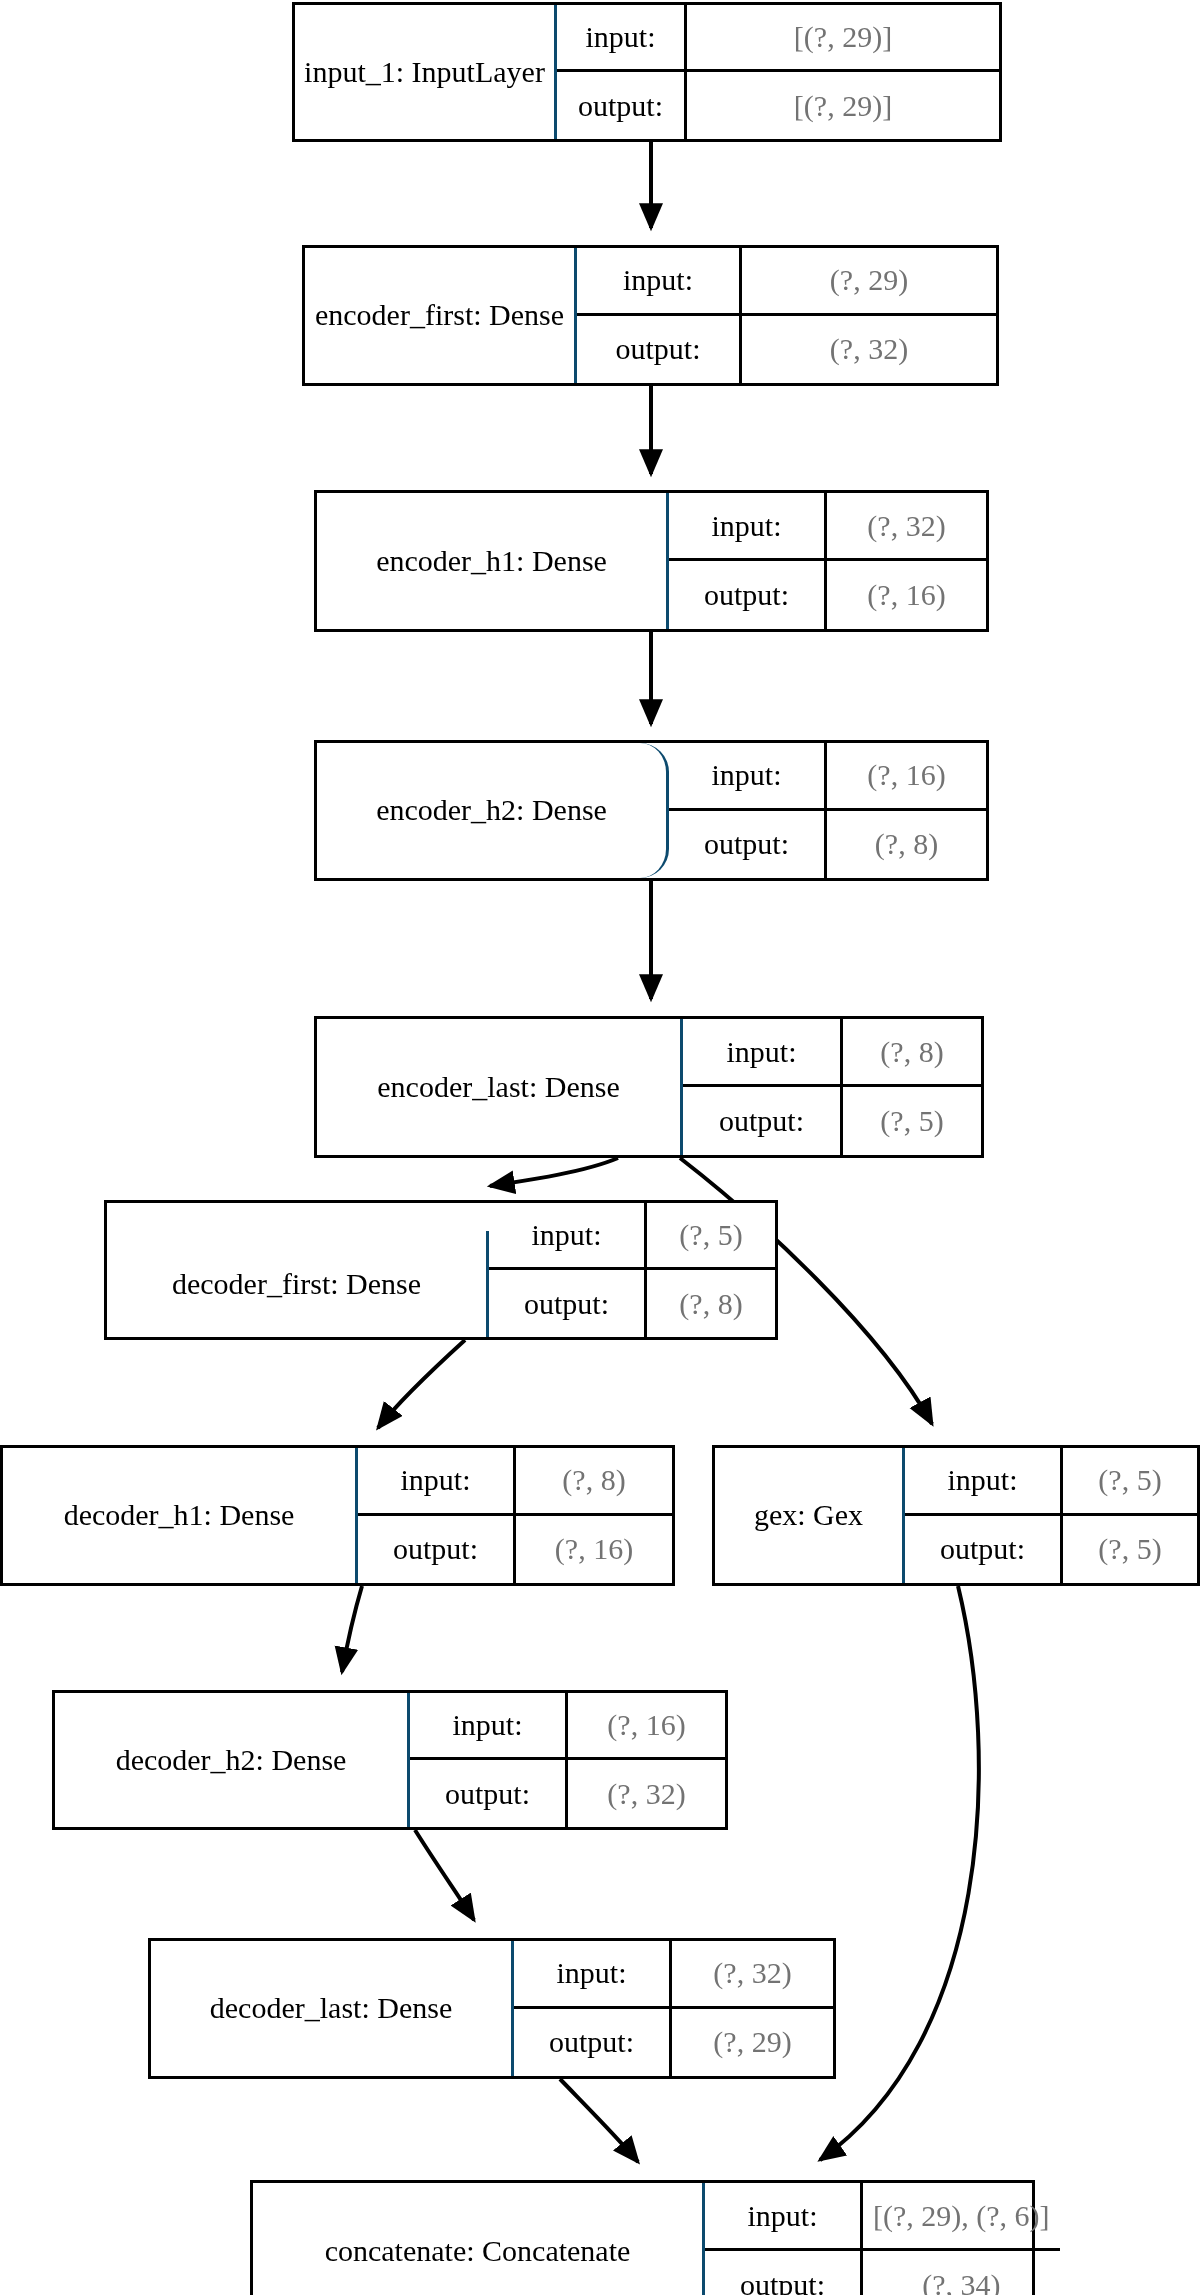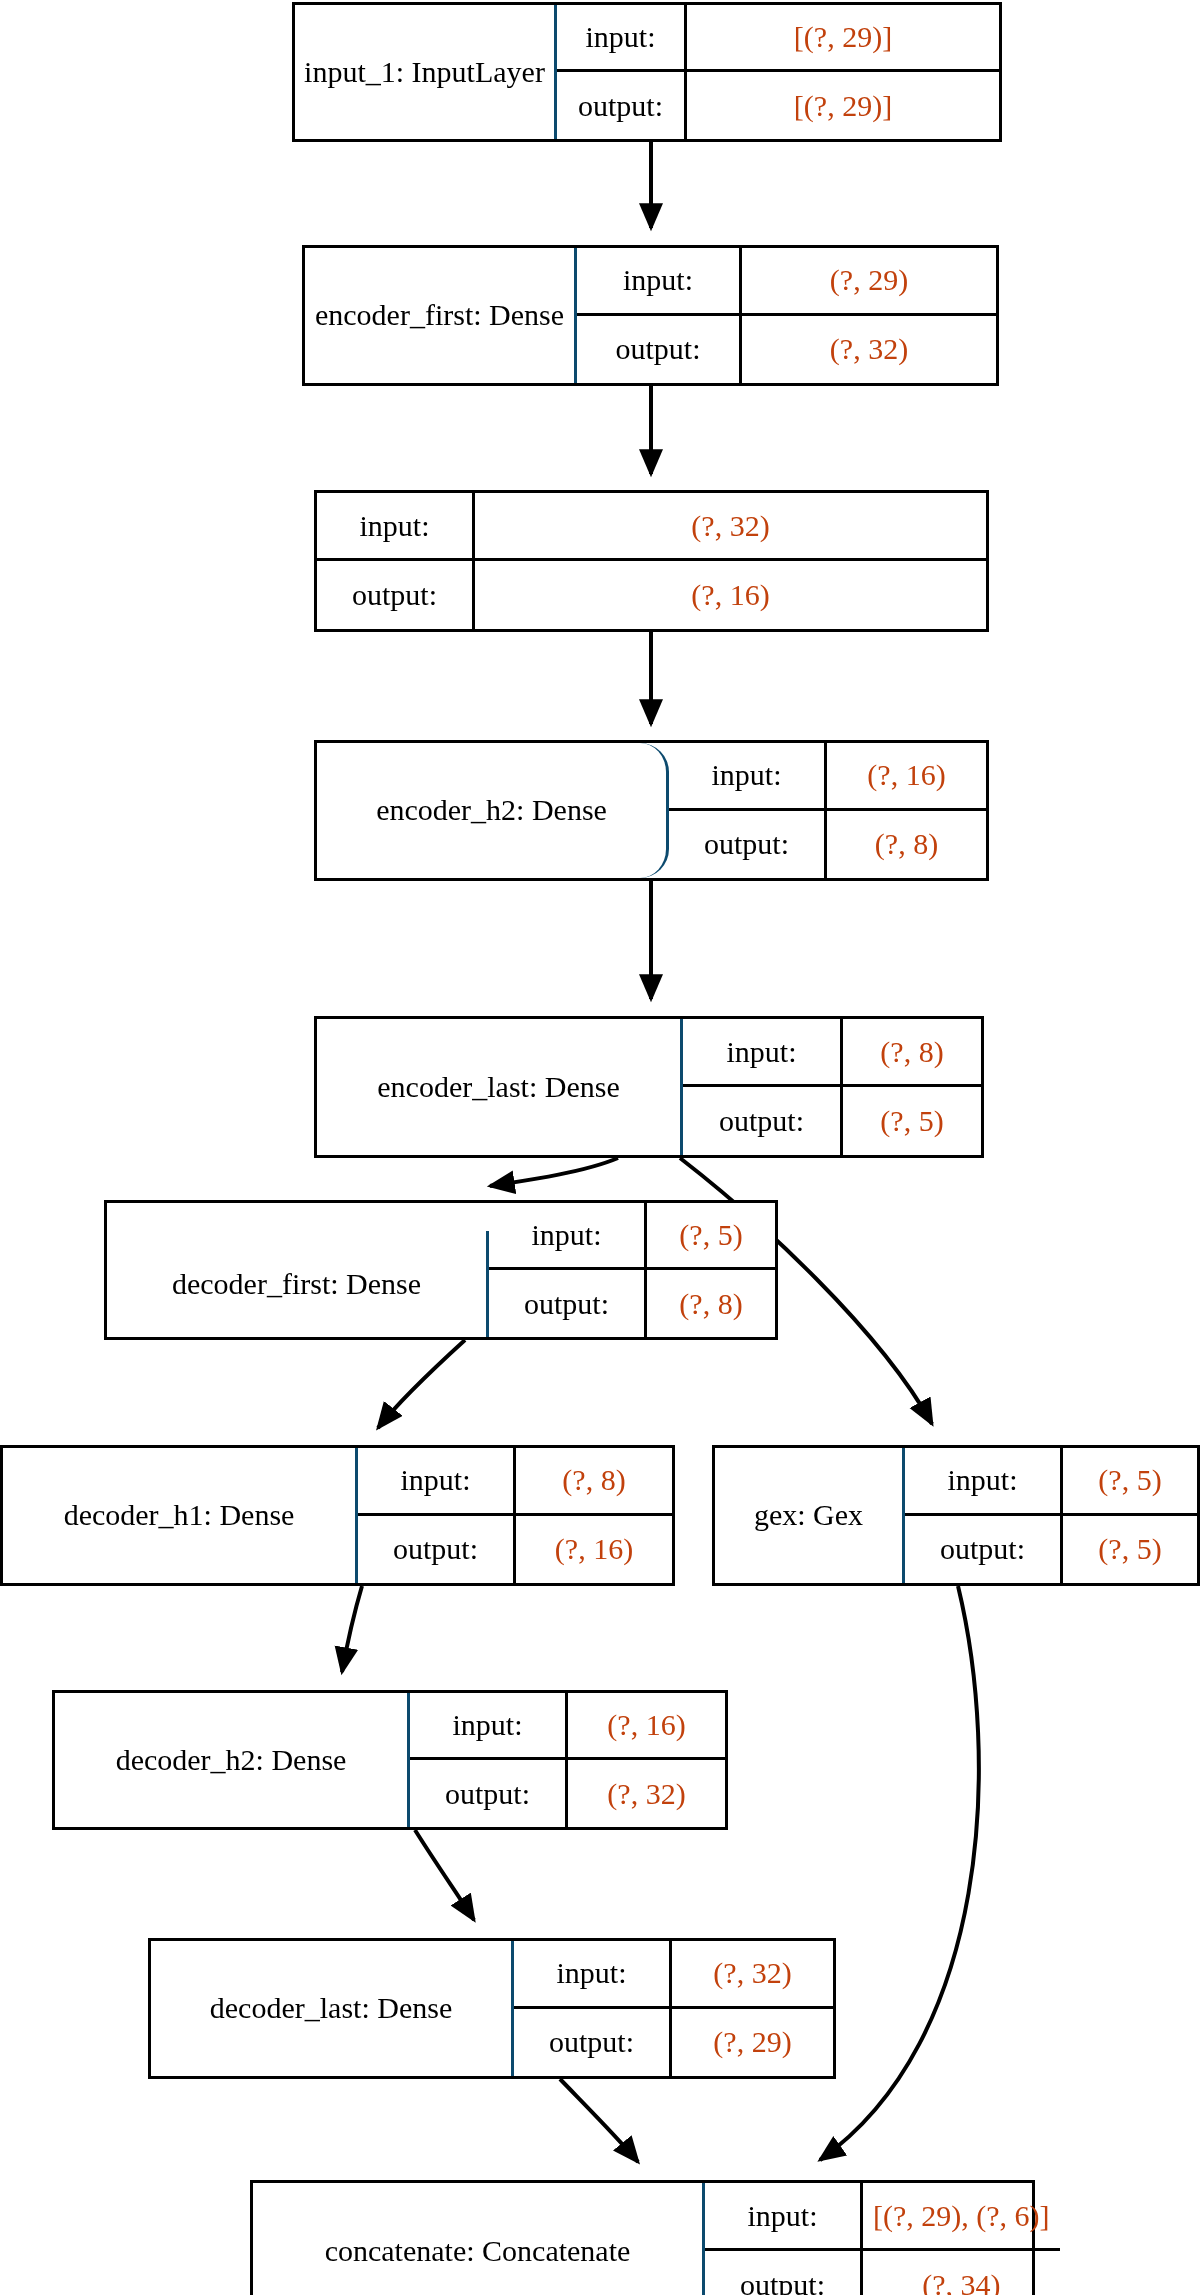--- a/index.html
+++ b/index.html
@@ -68,21 +68,21 @@
     padding: 0 12px;
   }
   .io-value {
     box-sizing: border-box;
     display: flex;
     align-items: center;
     justify-content: center;
     text-align: center;
     flex: 1 1 auto;
     font-size: 30px;
-    color: #c2410c;
+    color: #737373;
     white-space: nowrap;
     padding: 0 10px;
   }
   
   #edges {
     position: absolute;
     left: 0;
     top: 0;
     width: 1200px;
     height: 2295px;
@@ -137,20 +137,21 @@
             <div class="io-label" style="width: 165px; flex: 0 0 165px;">input:</div>
             <div class="io-value">(?, 29)</div>
           </div>
           <div class="io-row bottom">
             <div class="io-label" style="width: 165px; flex: 0 0 165px;">output:</div>
             <div class="io-value">(?, 32)</div>
           </div>
         </div>
       </div>
       <div class="node" style="left: 314px; top: 490px; width: 675px; height: 142px;">
+        <div class="node-name" style="width: 352px; flex: 0 0 352px;">encoder_h1: Dense</div>
         <div class="node-io">
           <div class="io-row top">
             <div class="io-label" style="width: 158px; flex: 0 0 158px;">input:</div>
             <div class="io-value">(?, 32)</div>
           </div>
           <div class="io-row bottom">
             <div class="io-label" style="width: 158px; flex: 0 0 158px;">output:</div>
             <div class="io-value">(?, 16)</div>
           </div>
         </div>

